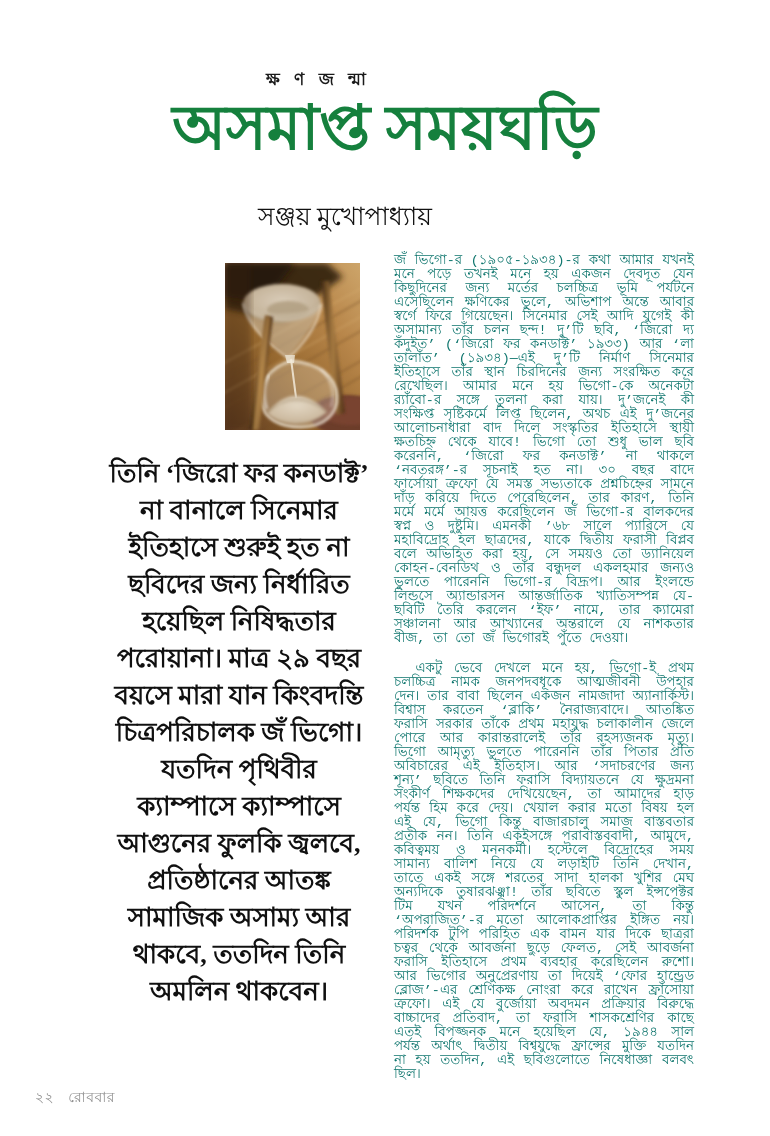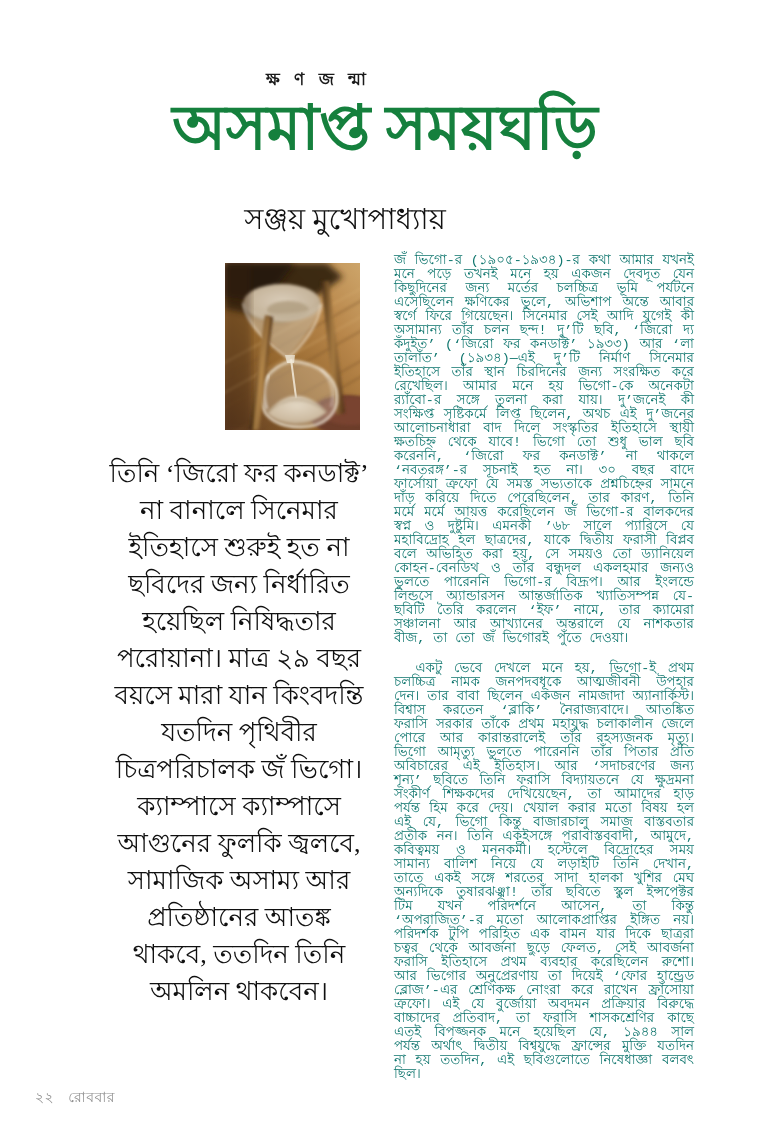--- a/index.html
+++ b/index.html
@@ -11,30 +11,30 @@
   .kicker{
     position:absolute;top:66px;left:0;width:637px;text-align:center;
     font-size:17px;letter-spacing:5px;font-weight:600;color:#1a1a1a;
   }
   .title{
     position:absolute;top:80px;left:0;width:770px;margin:0;text-align:center;
     font-size:62px;line-height:1.55;font-weight:600;color:#15803d;
   }
   .author{
     position:absolute;top:198px;left:0;width:690px;text-align:center;
-    font-size:29px;line-height:1.5;color:#111;
+    font-size:25px;line-height:1.5;color:#111;
   }
   .photo{
     position:absolute;top:263px;left:225px;width:135px;height:167px;
     overflow:hidden;background:#8a5a33;
   }
   .photo svg{display:block;width:135px;height:167px;}
   .pullquote{
     position:absolute;top:455px;left:83px;width:312px;text-align:center;
-    font-size:26px;line-height:37px;color:#101010;
+    font-size:26px;line-height:37px;color:#101010;font-weight:bold;
   }
   .pq-line{white-space:nowrap;}
   .bodytext{
     position:absolute;top:254px;left:394px;width:300px;
     font-size:13.4px;line-height:14px;text-align:justify;color:#0f766e;font-family:Liberation Mono, monospace;
   }
   .body-para{margin:0;}
   .body-para + .body-para{text-indent:1.6em;margin-top:16px;}
   .footer{
     position:absolute;top:1086px;left:35px;
@@ -131,26 +131,26 @@
   </div>
 
   <div class="pullquote">
       <div class="pq-line">তিনি ‘জিরো ফর কনডাক্ট’</div>
       <div class="pq-line">না বানালে সিনেমার</div>
       <div class="pq-line">ইতিহাসে শুরুই হত না</div>
       <div class="pq-line">ছবিদের জন্য নির্ধারিত</div>
       <div class="pq-line">হয়েছিল নিষিদ্ধতার</div>
       <div class="pq-line">পরোয়ানা। মাত্র ২৯ বছর</div>
       <div class="pq-line">বয়সে মারা যান কিংবদন্তি</div>
+      <div class="pq-line">চিত্রপরিচালক জঁ ভিগো।</div>
       <div class="pq-line">যতদিন পৃথিবীর</div>
-      <div class="pq-line">চিত্রপরিচালক জঁ ভিগো।</div>
       <div class="pq-line">ক্যাম্পাসে ক্যাম্পাসে</div>
       <div class="pq-line">আগুনের ফুলকি জ্বলবে,</div>
+      <div class="pq-line">প্রতিষ্ঠানের আতঙ্ক</div>
       <div class="pq-line">সামাজিক অসাম্য আর</div>
-      <div class="pq-line">প্রতিষ্ঠানের আতঙ্ক</div>
       <div class="pq-line">থাকবে, ততদিন তিনি</div>
       <div class="pq-line">অমলিন থাকবেন।</div>
     </div>
 
   <div class="bodytext">
       <div class="body-para">জঁ ভিগো-র (১৯০৫-১৯৩৪)-র কথা আমার যখনই মনে পড়ে তখনই মনে হয় একজন দেবদূত যেন কিছুদিনের জন্য মর্তের চলচ্চিত্র ভূমি পর্যটনে এসেছিলেন ক্ষণিকের ভুলে, অভিশাপ অন্তে আবার স্বর্গে ফিরে গিয়েছেন। সিনেমার সেই আদি যুগেই কী অসামান্য তাঁর চলন ছন্দ! দু’টি ছবি, ‘জিরো দ্য কঁদুইত’ (‘জিরো ফর কনডাক্ট’ ১৯৩৩) আর ‘লা তালাঁত’ (১৯৩৪)—এই দু’টি নির্মাণ সিনেমার ইতিহাসে তাঁর স্থান চিরদিনের জন্য সংরক্ষিত করে রেখেছিল। আমার মনে হয় ভিগো-কে অনেকটা র‌্যাঁবো-র সঙ্গে তুলনা করা যায়। দু’জনেই কী সংক্ষিপ্ত সৃষ্টিকর্মে লিপ্ত ছিলেন, অথচ এই দু’জনের আলোচনাধারা বাদ দিলে সংস্কৃতির ইতিহাসে স্থায়ী ক্ষতচিহ্ন থেকে যাবে! ভিগো তো শুধু ভাল ছবি করেননি, ‘জিরো ফর কনডাক্ট’ না থাকলে ‘নবতরঙ্গ’-র সূচনাই হত না। ৩০ বছর বাদে ফার্সোয়া ত্রুফো যে সমস্ত সভ্যতাকে প্রশ্নচিহ্নের সামনে দাঁড় করিয়ে দিতে পেরেছিলেন, তার কারণ, তিনি মর্মে মর্মে আয়ত্ত করেছিলেন জঁ ভিগো-র বালকদের স্বপ্ন ও দুষ্টুমি। এমনকী ’৬৮ সালে প্যারিসে যে মহাবিদ্রোহ হল ছাত্রদের, যাকে দ্বিতীয় ফরাসী বিপ্লব বলে অভিহিত করা হয়, সে সময়ও তো ড্যানিয়েল কোহন-বেনডিথ ও তাঁর বন্ধুদল একলহমার জন্যও ভুলতে পারেননি ভিগো-র বিদ্রূপ। আর ইংলন্ডে লিন্ডসে অ্যান্ডারসন আন্তর্জাতিক খ্যাতিসম্পন্ন যে-ছবিটি তৈরি করলেন ‘ইফ’ নামে, তার ক্যামেরা সঞ্চালনা আর আখ্যানের অন্তরালে যে নাশকতার বীজ, তা তো জঁ ভিগোরই পুঁতে দেওয়া।</div>
       <div class="body-para">একটু ভেবে দেখলে মনে হয়, ভিগো-ই প্রথম চলচ্চিত্র নামক জনপদবধূকে আত্মজীবনী উপহার দেন। তার বাবা ছিলেন একজন নামজাদা অ্যানার্কিস্ট। বিশ্বাস করতেন ‘ব্লাকি’ নৈরাজ্যবাদে। আতঙ্কিত ফরাসি সরকার তাঁকে প্রথম মহাযুদ্ধ চলাকালীন জেলে পোরে আর কারান্তরালেই তাঁর রহস্যজনক মৃত্যু। ভিগো আমৃত্যু ভুলতে পারেননি তাঁর পিতার প্রতি অবিচারের এই ইতিহাস। আর ‘সদাচরণের জন্য শূন্য’ ছবিতে তিনি ফরাসি বিদ্যায়তনে যে ক্ষুদ্রমনা সংকীর্ণ শিক্ষকদের দেখিয়েছেন, তা আমাদের হাড় পর্যন্ত হিম করে দেয়। খেয়াল করার মতো বিষয় হল এই যে, ভিগো কিন্তু বাজারচালু সমাজ বাস্তবতার প্রতীক নন। তিনি একইসঙ্গে পরাবাস্তববাদী, আমুদে, কবিত্বময় ও মননকর্মী। হস্টেলে বিদ্রোহের সময় সামান্য বালিশ নিয়ে যে লড়াইটি তিনি দেখান, তাতে একই সঙ্গে শরতের সাদা হালকা খুশির মেঘ অন্যদিকে তুষারঝঞ্ঝা! তাঁর ছবিতে স্কুল ইন্সপেক্টর টিম যখন পরিদর্শনে আসেন, তা কিন্তু ‘অপরাজিত’-র মতো আলোকপ্রাপ্তির ইঙ্গিত নয়। পরিদর্শক টুপি পরিহিত এক বামন যার দিকে ছাত্ররা চত্বর থেকে আবর্জনা ছুড়ে ফেলত, সেই আবর্জনা ফরাসি ইতিহাসে প্রথম ব্যবহার করেছিলেন রুশো। আর ভিগোর অনুপ্রেরণায় তা দিয়েই ‘ফোর হান্ড্রেড ব্লোজ’-এর শ্রেণিকক্ষ নোংরা করে রাখেন ফ্রাঁসোয়া ত্রুফো। এই যে বুর্জোয়া অবদমন প্রক্রিয়ার বিরুদ্ধে বাচ্চাদের প্রতিবাদ, তা ফরাসি শাসকশ্রেণির কাছে এতই বিপজ্জনক মনে হয়েছিল যে, ১৯৪৪ সাল পর্যন্ত অর্থাৎ দ্বিতীয় বিশ্বযুদ্ধে ফ্রান্সের মুক্তি যতদিন না হয় ততদিন, এই ছবিগুলোতে নিষেধাজ্ঞা বলবৎ ছিল।</div>
     </div>
 
   <div class="footer">

